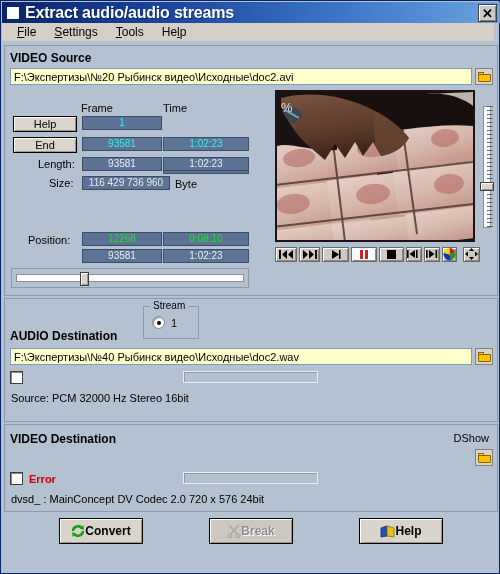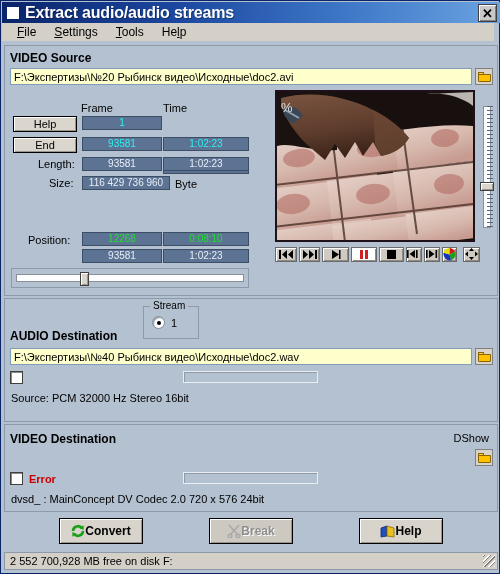--- a/index.html
+++ b/index.html
@@ -380,18 +380,14 @@
   </div>
 
   <div class="bigbtn" style="left:358px;top:517px;width:84px;">
     <svg width="15" height="13" viewBox="0 0 15 13">
       <path d="M1 3 L7 1 L7 11 L1 12 Z" fill="#2050c0" stroke="#102a70" stroke-width="0.8"></path>
       <path d="M14 3 L7 1 L7 11 L14 12 Z" fill="#e8c020" stroke="#8a6a00" stroke-width="0.8"></path>
     </svg>
     <span>Help</span>
   </div>
 
-  <div class="statusbar">
-    <span>2 552 700,928 MB free on disk F:</span>
-    <span class="grip"></span>
-  </div>
 
 </div>
 
 </body></html>

